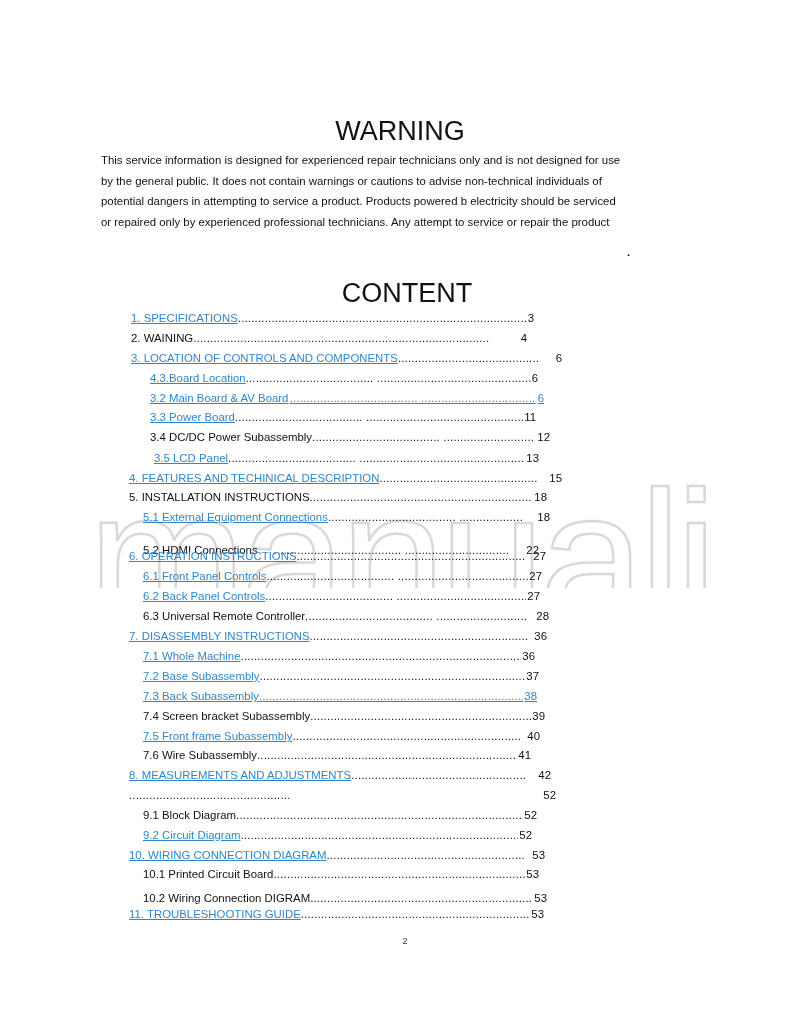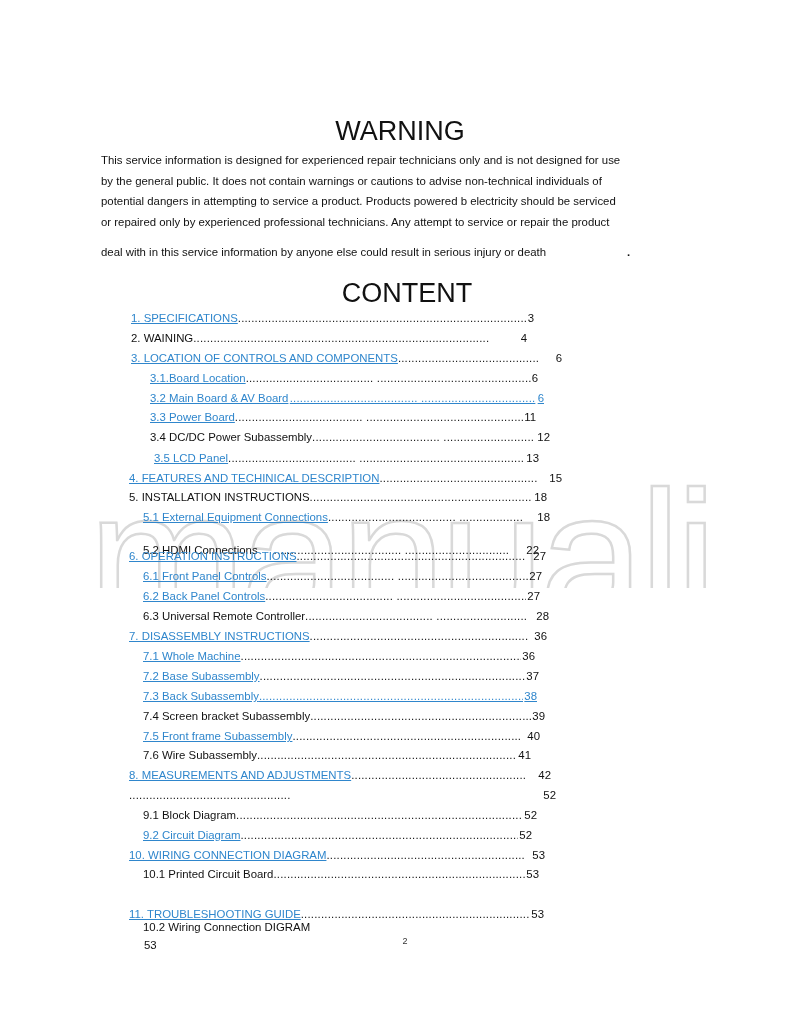--- a/index.html
+++ b/index.html
@@ -149,21 +149,20 @@
   </svg>
 
   <h1 class="warning-title">WARNING</h1>
 
   <div class="warning-body">
     <span class="line">This service information is designed for experienced repair technicians only and is not designed for use</span>
     <span class="line">by the general public. It does not contain warnings or cautions to advise non-technical individuals of</span>
     <span class="line">potential dangers in attempting to service a product. Products powered b electricity should be serviced</span>
     <span class="line">or repaired only by experienced professional technicians. Any attempt to service or repair the product</span>
     <span class="last-line">
-      <span>deal with in this service information by anyone else could result in serious injury or death</span>
       <span class="period">.</span>
     </span>
   </div>
 
   <h1 class="content-title">CONTENT</h1>
 
   <div class="toc" id="toc">
       <div class="toc-row" style="left: 131px; width: 403px; top: -1px;">
         <span class="toc-label link">1. SPECIFICATIONS</span>
         <span class="toc-dots">........................................................................................</span>
@@ -173,21 +172,21 @@
         <span class="toc-label plain">2. WAINING</span>
         <span class="toc-dots">........................................................................................</span>
         <span class="toc-page"> 4</span>
       </div>
       <div class="toc-row" style="left: 131px; width: 431px; top: 39px;">
         <span class="toc-label link">3. LOCATION OF CONTROLS AND COMPONENTS</span>
         <span class="toc-dots">..........................................</span>
         <span class="toc-page"> 6</span>
       </div>
       <div class="toc-row" style="left: 150px; width: 388px; top: 59px;">
-        <span class="toc-label link">3.1.Board Location</span>
+        <span class="toc-label link">4.3.Board Location</span>
         <span class="toc-dots">...................................... ..............................................</span>
         <span class="toc-page">6</span>
       </div>
       <div class="toc-row" style="left: 150px; width: 394px; top: 79px; text-align: center;">
         <span class="toc-label link">3.2 Main Board &amp; AV Board</span>
         <span class="toc-dots link-dots">...................................... ..................................</span>
         <span class="toc-page link-page">6</span>
       </div>
       <div class="toc-row" style="left: 150px; width: 386px; top: 98px;">
         <span class="toc-label link">3.3 Power Board</span>
@@ -301,21 +300,21 @@
       <div class="toc-row" style="left: 129px; width: 416px; top: 536px;">
         <span class="toc-label link">10. WIRING CONNECTION DIAGRAM</span>
         <span class="toc-dots">...........................................................</span>
         <span class="toc-page">53</span>
       </div>
       <div class="toc-row" style="left: 143px; width: 396px; top: 555px;">
         <span class="toc-label plain">10.1 Printed Circuit Board</span>
         <span class="toc-dots">............................................................................</span>
         <span class="toc-page">53</span>
       </div>
-      <div class="toc-row" style="left: 143px; width: 404px; top: 608px; flex-direction: column;">
+      <div class="toc-row" style="left: 143px; width: 404px; top: 579px;">
         <span class="toc-label plain">10.2 Wiring Connection DIGRAM</span>
         <span class="toc-dots">..................................................................</span>
         <span class="toc-page">53</span>
       </div>
       <div class="toc-row" style="left: 129px; width: 415px; top: 595px;">
         <span class="toc-label link">11. TROUBLESHOOTING GUIDE</span>
         <span class="toc-dots">....................................................................</span>
         <span class="toc-page">53</span>
       </div>
     </div>

